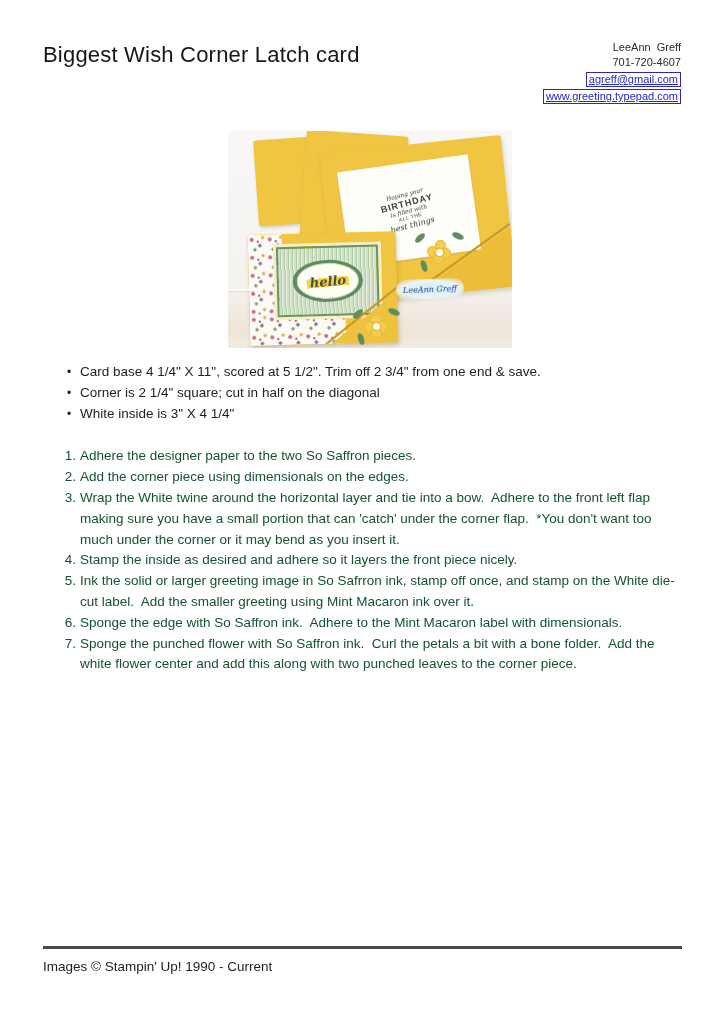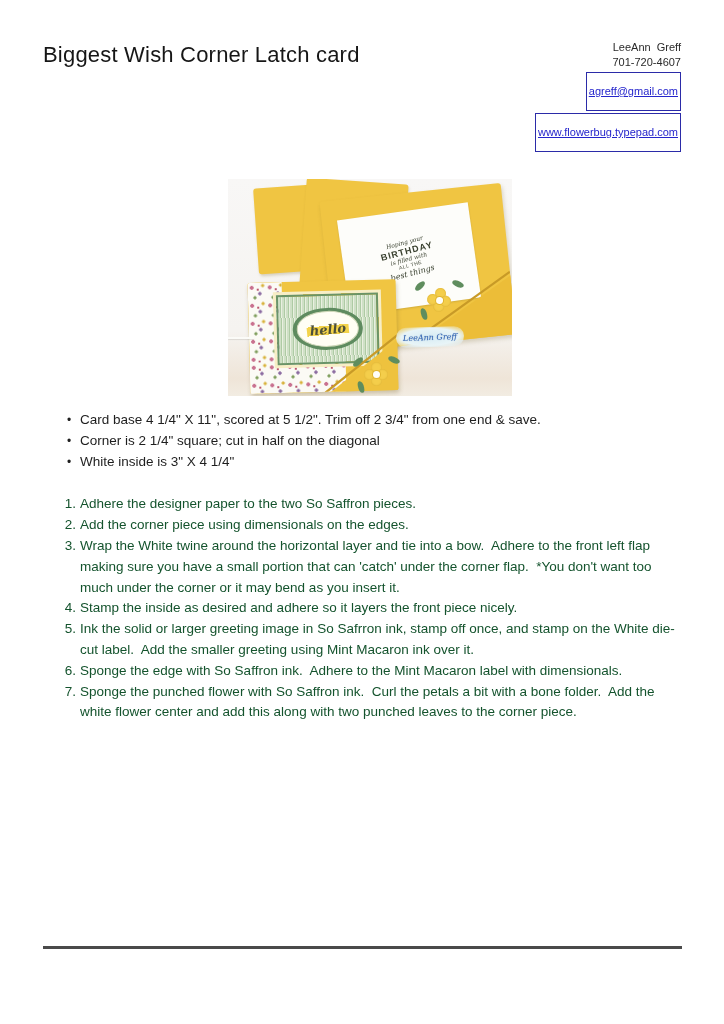--- a/index.html
+++ b/index.html
@@ -16,21 +16,21 @@
   
   .header{display:flex;justify-content:space-between;align-items:flex-start;}
   h1.title{
     margin:2px 0 0 0;
     font-size:22px;font-weight:400;color:#161616;letter-spacing:.2px;
   }
   .contact{display:flex;flex-direction:column;align-items:flex-end;font-size:11px;line-height:15px;color:#2a2a2a;}
   .contact .plain{white-space:pre;}
   .linkbox{
     border:1px solid #2b2ba8;
-    padding:12px 2px;margin-top:2px;line-height:13px;
+    padding:0 2px;margin-top:2px;line-height:13px;
   }
   .linkbox a{color:#2525cc;text-decoration:underline;font-size:11px;}
   
   .photo{
     position:relative;
     width:284px;height:217px;
     margin:27px 0 0 185px;
     background:linear-gradient(180deg,#f8f7f6 0%,#f5f3f0 70%,#efe5d8 92%,#f2ece2 100%);
     overflow:hidden;
   }
@@ -162,21 +162,21 @@
 
   <div class="header">
     <h1 class="title">Biggest Wish Corner Latch card</h1>
     <div class="contact">
       <div class="plain">LeeAnn  Greff</div>
       <div class="plain">701-720-4607</div>
       <div class="linkbox">
         <a href="#">agreff@gmail.com</a>
       </div>
       <div class="linkbox">
-        <a href="#">www.flowerbug.typepad.com</a>
+        <a href="#">www.greeting.typepad.com</a>
       </div>
     </div>
   </div>
 
   <div class="photo">
     <div class="piece sq-piece"></div>
     <div class="piece mid-piece"></div>
 
     <div class="piece open-card">
       <div class="inside-panel">
@@ -254,15 +254,16 @@
       <li><span class="li-text">Wrap the White twine around the horizontal layer and tie into a bow.  Adhere to the front left flap making sure you have a small portion that can 'catch' under the corner flap.  *You don't want too much under the corner or it may bend as you insert it.</span></li>
       <li><span class="li-text">Stamp the inside as desired and adhere so it layers the front piece nicely.</span></li>
       <li><span class="li-text">Ink the solid or larger greeting image in So Safrron ink, stamp off once, and stamp on the White die-cut label.  Add the smaller greeting using Mint Macaron ink over it.</span></li>
       <li><span class="li-text">Sponge the edge with So Saffron ink.  Adhere to the Mint Macaron label with dimensionals.</span></li>
       <li><span class="li-text">Sponge the punched flower with So Saffron ink.  Curl the petals a bit with a bone folder.  Add the white flower center and add this along with two punched leaves to the corner piece.</span></li>
     </ol>
   </div>
 
   <div class="footer">
     <div class="footer-rule"></div>
+    <div class="footer-text">Images © Stampin' Up! 1990 - Current</div>
   </div>
 
 </div>
 
 </body></html>

